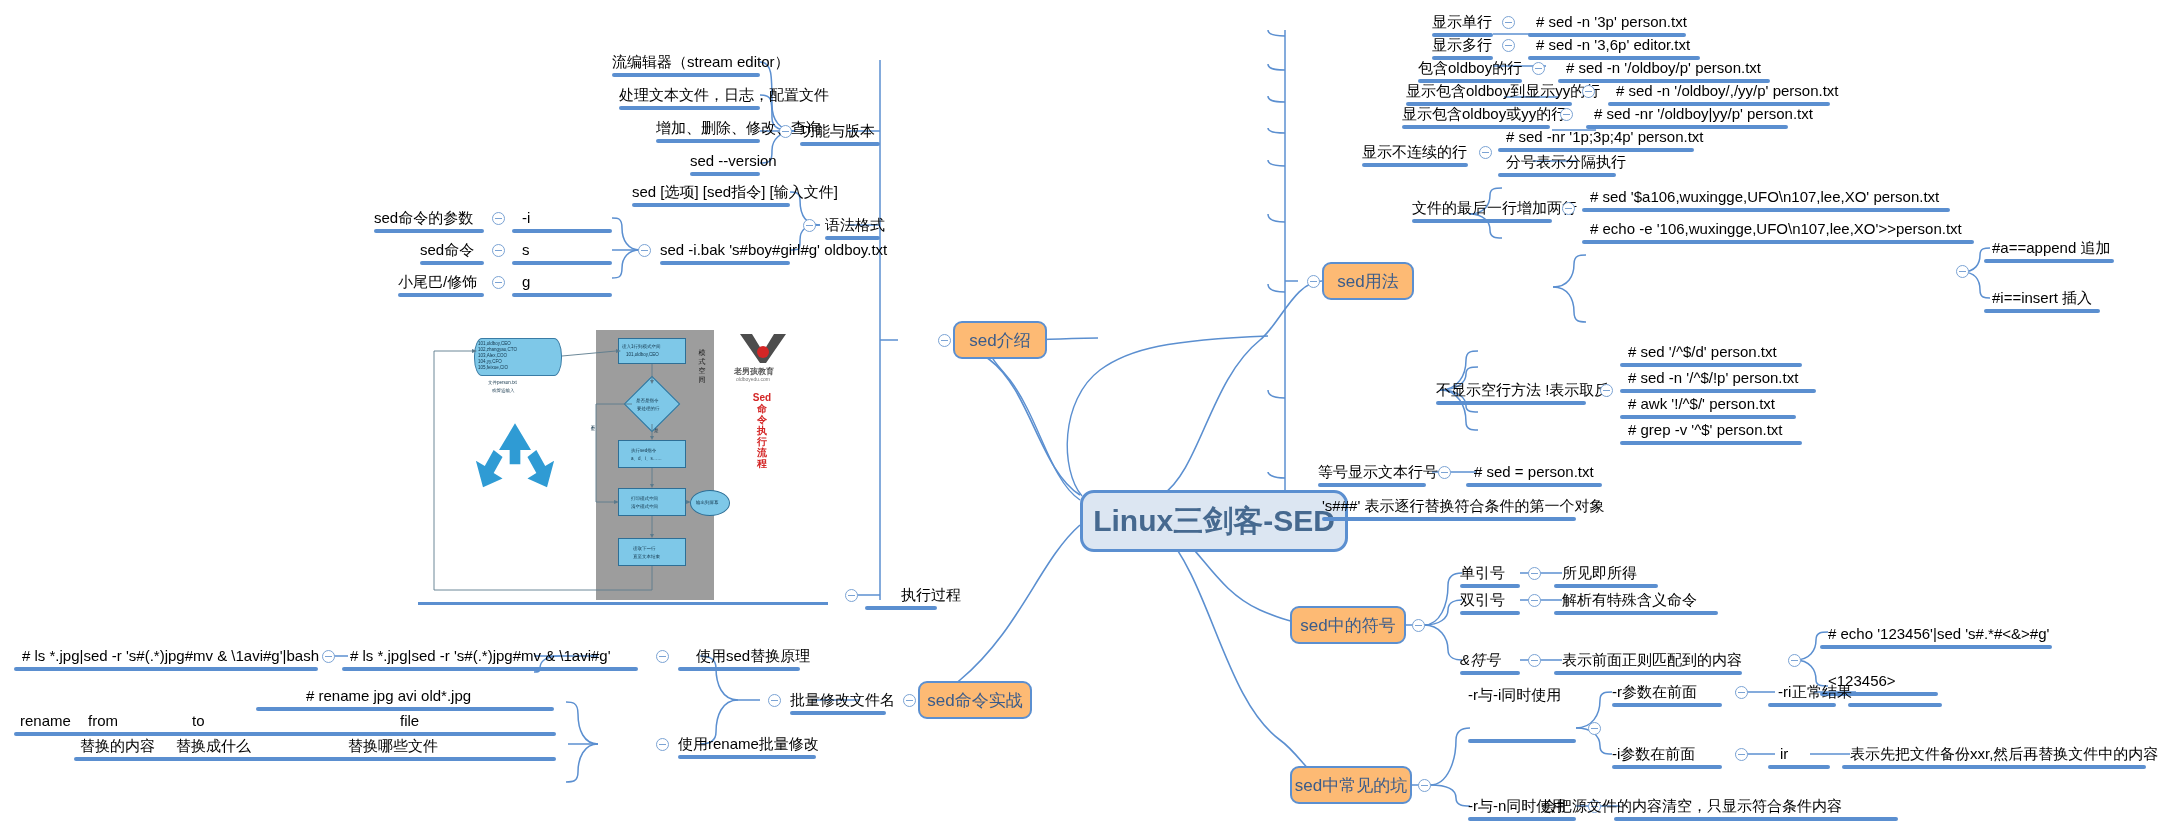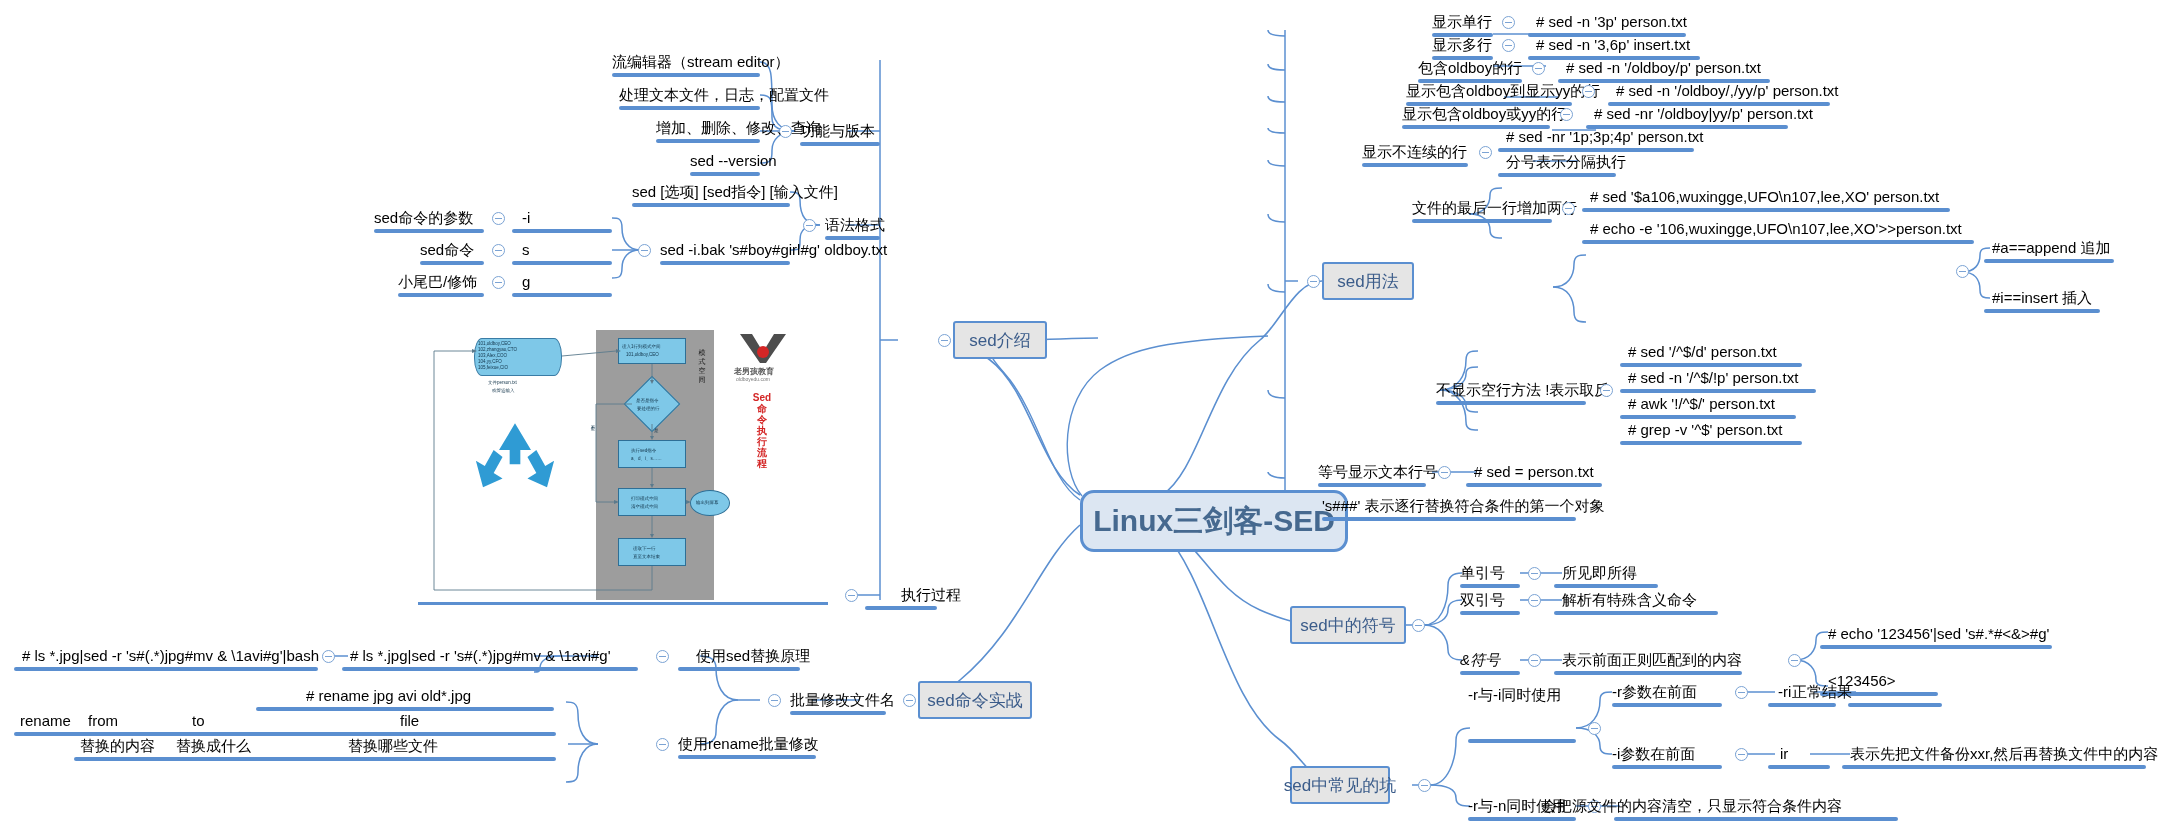--- a/index.html
+++ b/index.html
@@ -33,23 +33,23 @@
   .leaf .txt { display:inline-block; }
   .bar {
     position: absolute;
     height: 4px;
     background: #5b8fd0;
     border-radius: 2px;
   }
   
   .boxnode {
     position: absolute;
-    background: #e5e5e5;
+    background: #fdba74;
     border: 2px solid #5b8fd0;
-    border-radius: 3px;
+    border-radius: 9px;
     color: #3b5c8a;
     display: flex;
     align-items: center;
     justify-content: center;
     white-space: nowrap;
     font-size: 17px;
   }
   .root {
     background: #dce6f2;
     border: 3px solid #5b8fd0;
@@ -247,21 +247,21 @@
   <div class="boxnode" style="left:1322px; top:262px; width:92px; height:38px;">
     <span>sed用法</span>
   </div>
   <div class="collapse" style="left:1307px; top:275px;"></div>
 
   <div class="boxnode" style="left:1290px; top:606px; width:116px; height:38px;">
     <span>sed中的符号</span>
   </div>
   <div class="collapse" style="left:1412px; top:619px;"></div>
 
-  <div class="boxnode" style="left:1290px; top:766px; width:100px; height:38px;">
+  <div class="boxnode" style="left:1290px; top:766px; width:122px; height:38px;">
     <span>sed中常见的坑</span>
   </div>
   <div class="collapse" style="left:1418px; top:779px;"></div>
 
   <div class="boxnode" style="left:918px; top:681px; width:114px; height:38px;">
     <span>sed命令实战</span>
   </div>
   <div class="collapse" style="left:903px; top:694px;"></div>
 
   <div class="leaf" style="left:800px; top:122px;">
@@ -436,21 +436,21 @@
     <span class="txt"># sed -n '3p' person.txt</span>
   </div>
   <div class="bar" style="left:1528px; top:33px; width:158px;"></div>
 
   <div class="leaf" style="left:1432px; top:36px;">
     <span class="txt">显示多行</span>
   </div>
   <div class="bar" style="left:1432px; top:56px; width:61px;"></div>
   <div class="collapse" style="left:1502px; top:39px;"></div>
   <div class="leaf" style="left:1536px; top:36px;">
-    <span class="txt"># sed -n '3,6p' insert.txt</span>
+    <span class="txt"># sed -n '3,6p' editor.txt</span>
   </div>
   <div class="bar" style="left:1528px; top:56px; width:172px;"></div>
 
   <div class="leaf" style="left:1418px; top:59px;">
     <span class="txt">包含oldboy的行</span>
   </div>
   <div class="bar" style="left:1418px; top:79px; width:104px;"></div>
   <div class="collapse" style="left:1532px; top:62px;"></div>
   <div class="leaf" style="left:1566px; top:59px;">
     <span class="txt"># sed -n '/oldboy/p' person.txt</span>

